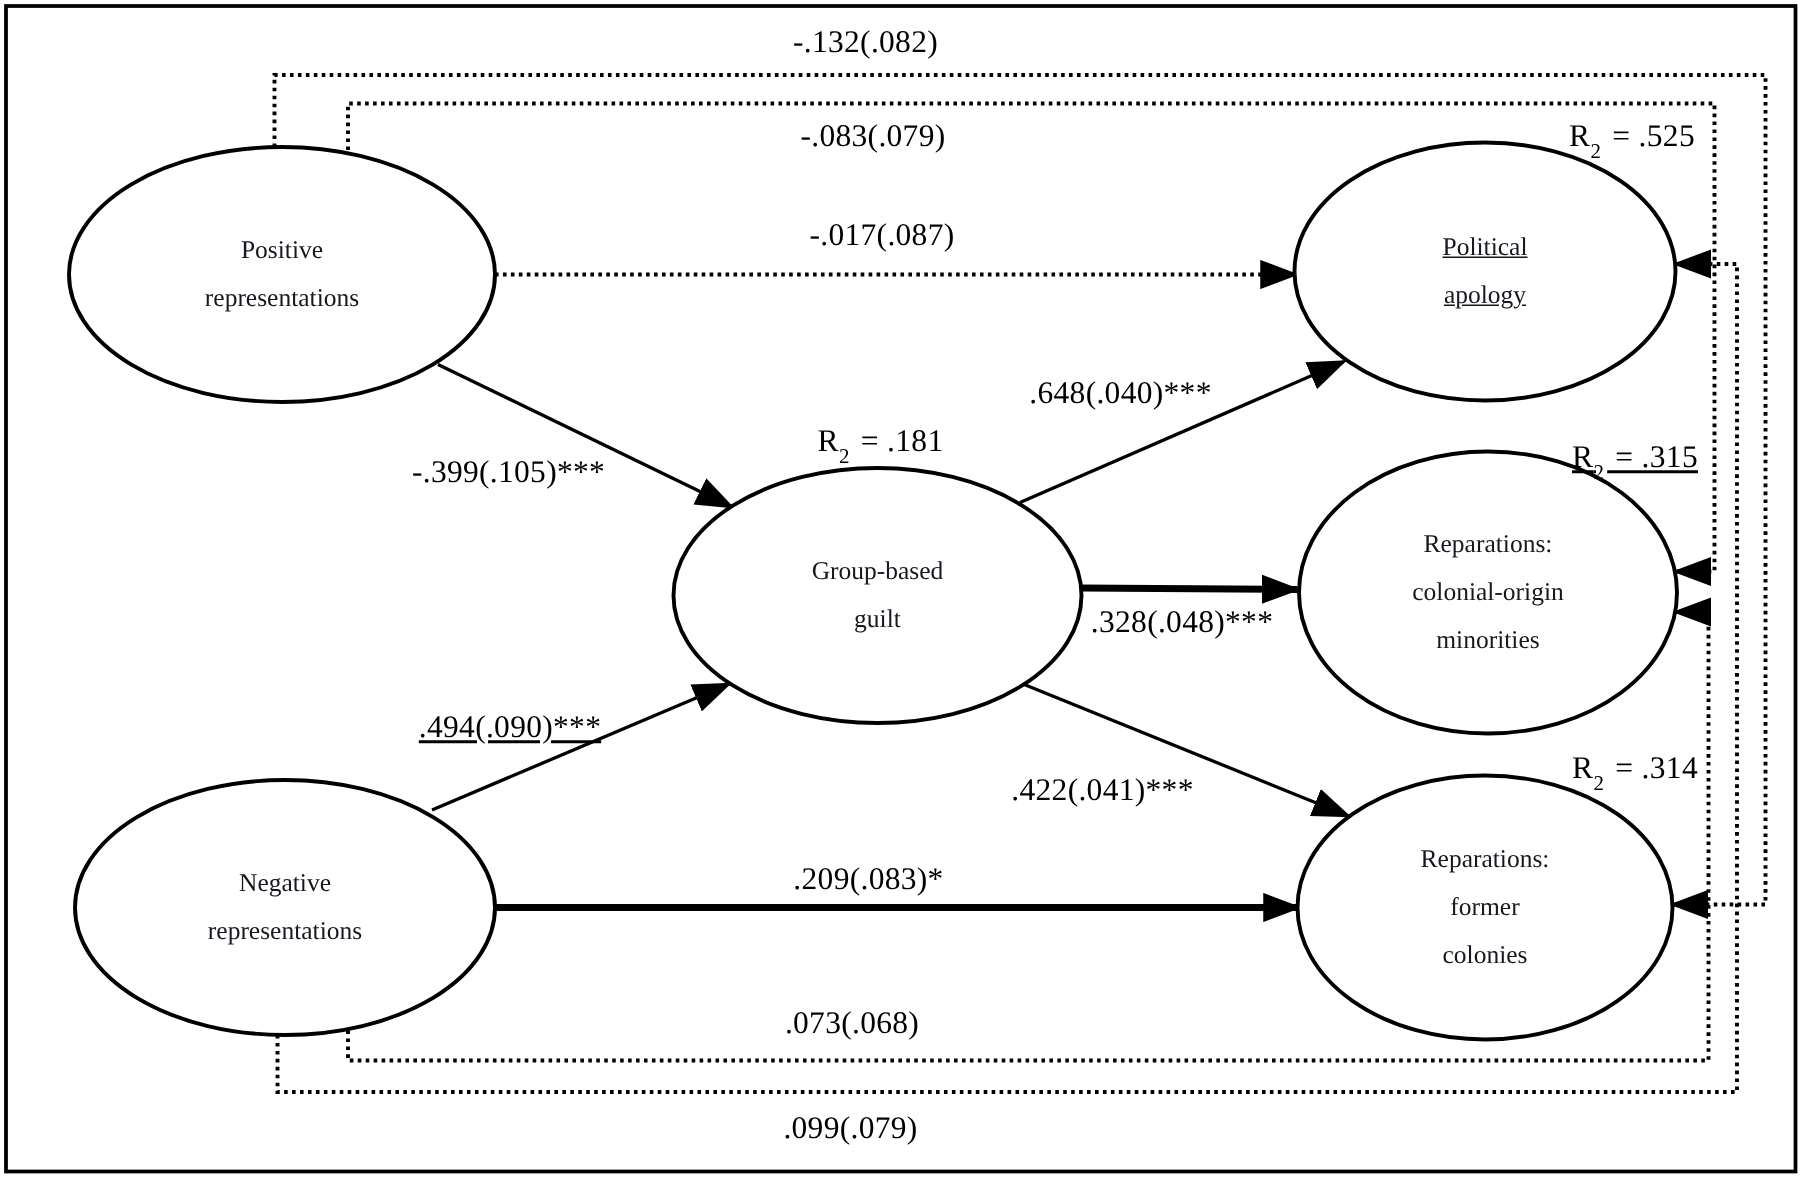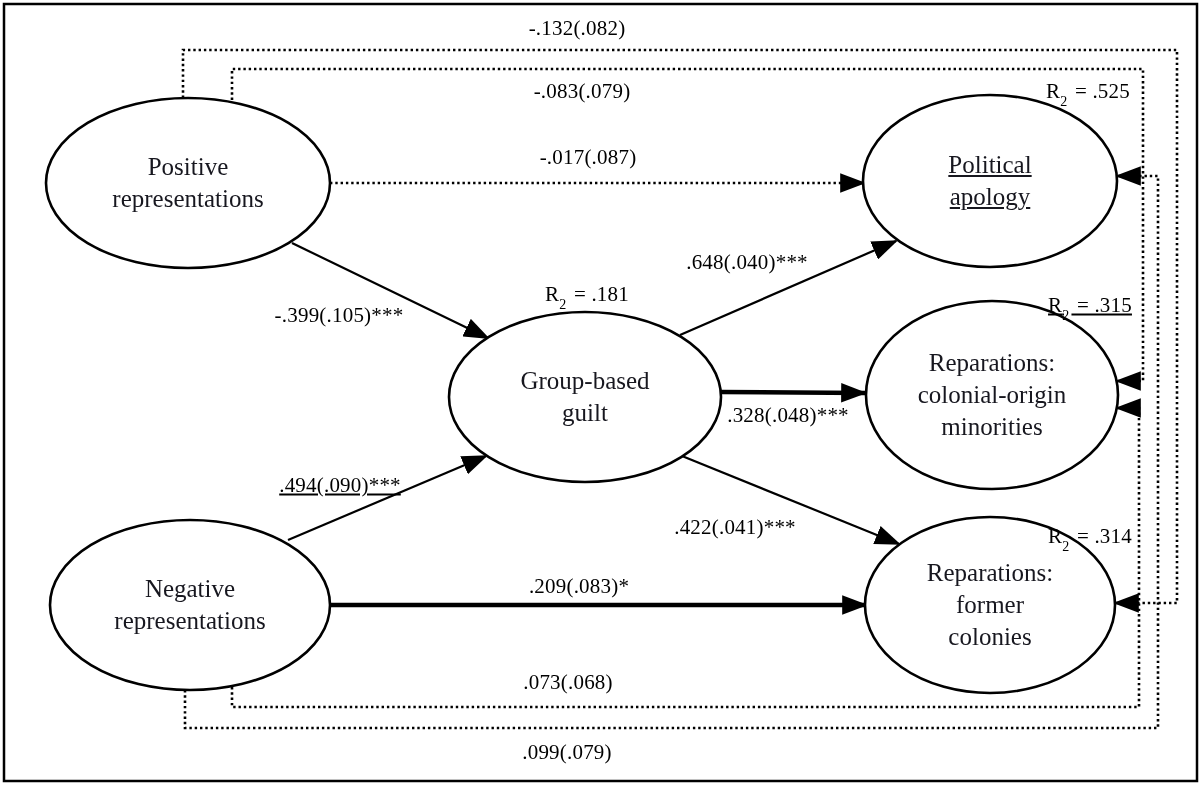--- a/index.html
+++ b/index.html
@@ -16,21 +16,21 @@
     transform:translate(-50%,-50%);
     white-space:nowrap;
     font-size:21px;
     color:#000000;
     letter-spacing:0.2px;
   }
   .node-label{
     position:absolute;
     transform:translate(-50%,-50%);
     text-align:center;
-    font-size:25px;
+    font-size:17px;
     line-height:32px;
     color:#17171f;
   }
   .node-label div{white-space:nowrap;}
   .r2 sub{
     font-size:14px;
     line-height:0;
     position:relative;
     bottom:-3px;
     margin-right:2px;
@@ -94,21 +94,21 @@
   </div>
   <div class="node-label" style="left:990px;top:605px;">
     <div>Reparations:</div>
     <div>former</div>
     <div>colonies</div>
   </div>
 
   <div class="lbl r2" style="left:1088px;top:91px;"><span>R</span><sub>2</sub><span> = .525</span></div>
   <div class="lbl r2" style="left:587px;top:294px;"><span>R</span><sub>2</sub><span> = .181</span></div>
   <div class="lbl r2" style="left:1090px;top:305px;text-decoration:underline;"><span>R</span><sub>2</sub><span> = .315</span></div>
-  <div class="lbl r2" style="left:1090px;top:536px;"><span>R</span><sub>2</sub><span> = .314</span></div>
+  <div class="lbl r2" style="left:1090px;top:512px;"><span>R</span><sub>2</sub><span> = .314</span></div>
 
   <div class="lbl" style="left:577px;top:28px;">-.132(.082)</div>
   <div class="lbl" style="left:582px;top:91px;">-.083(.079)</div>
   <div class="lbl" style="left:588px;top:157px;">-.017(.087)</div>
   <div class="lbl" style="left:339px;top:315px;">-.399(.105)***</div>
   <div class="lbl" style="left:340px;top:485px;text-decoration:underline;">.494(.090)***</div>
   <div class="lbl" style="left:747px;top:262px;">.648(.040)***</div>
   <div class="lbl" style="left:788px;top:415px;">.328(.048)***</div>
   <div class="lbl" style="left:735px;top:527px;">.422(.041)***</div>
   <div class="lbl" style="left:579px;top:586px;">.209(.083)*</div>

